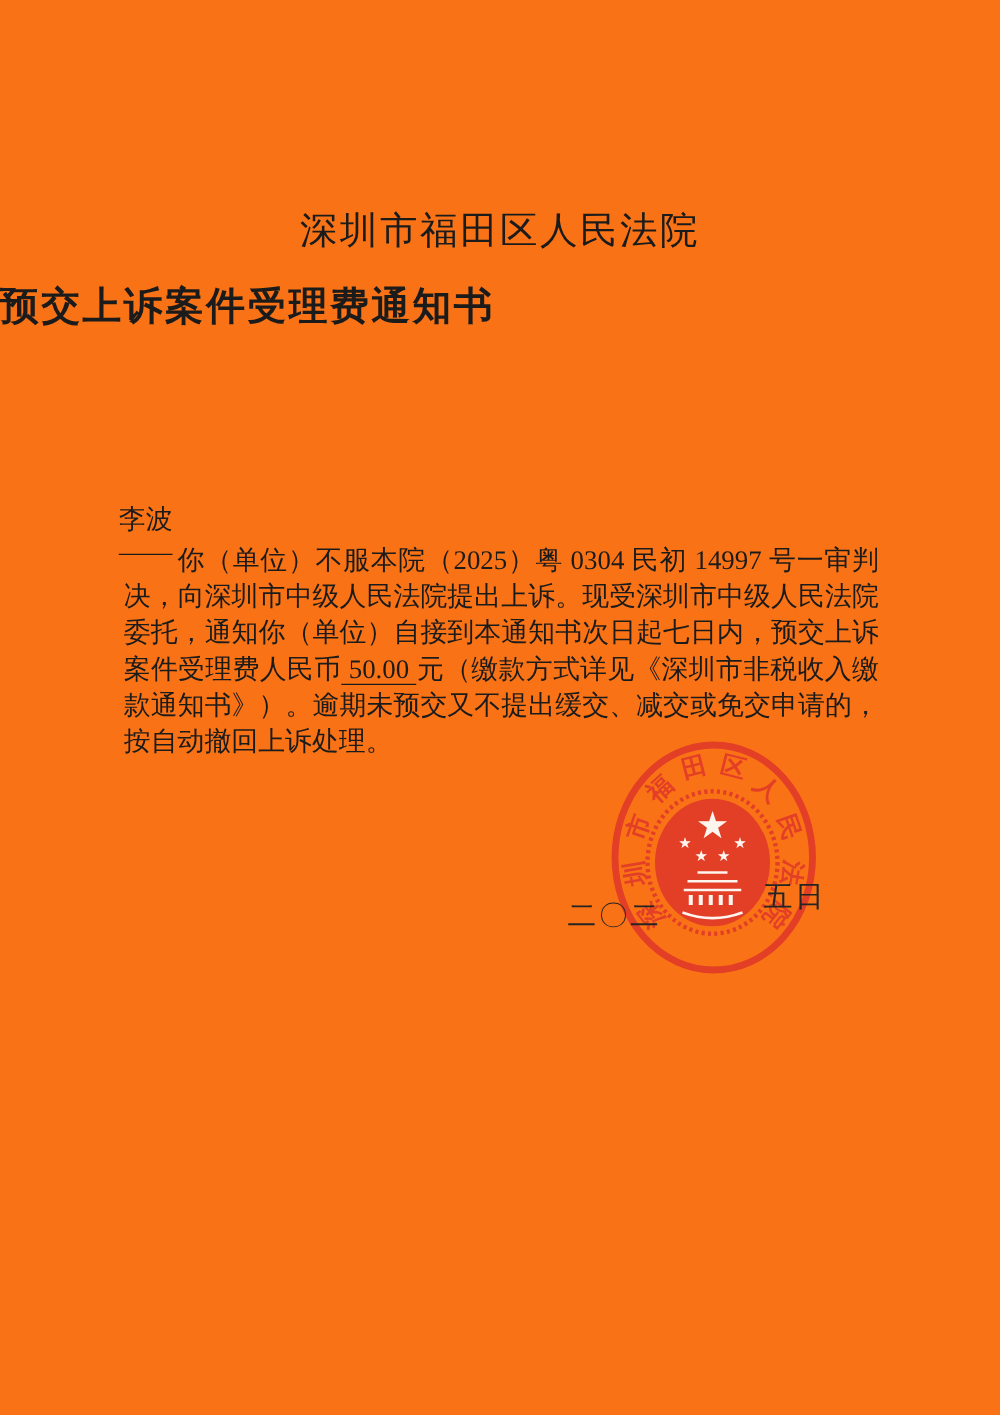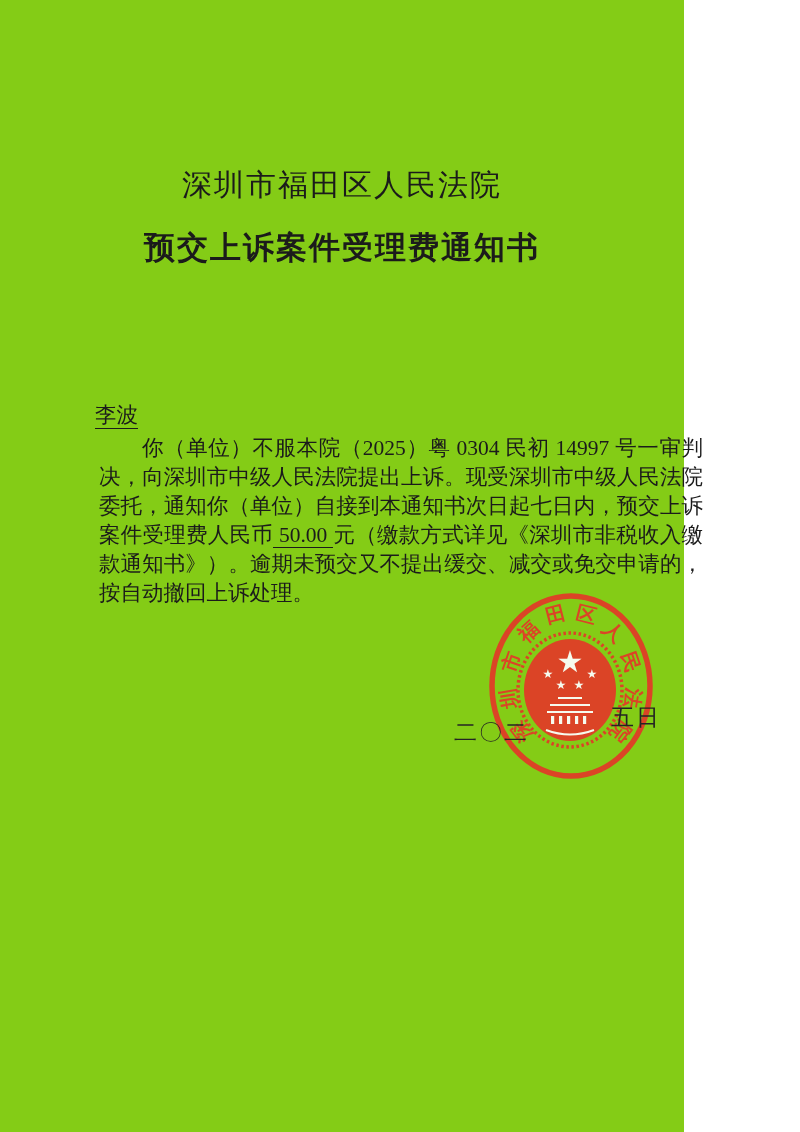--- a/index.html
+++ b/index.html
@@ -5,57 +5,56 @@
   html, body { margin: 0; padding: 0; }
   body {
     width: 800px; height: 1132px;
     background: #ffffff;
     font-family: "Liberation Serif", "DejaVu Serif", serif;
     color: #1b1b1b;
     overflow: hidden;
   }
   .page {
     position: relative;
-    width: 684px; height: 1132px;
-    background: #84cc16;
+    width: 800px; height: 1132px;
+    background: #f97316;
   }
   .court-name {
     position: absolute;
     top: 168px; left: 0; right: 0;
     text-align: center;
     font-size: 30px;
     letter-spacing: 2px;
     line-height: 1.1;
     font-weight: normal;
     margin: 0;
   }
   .doc-title {
     position: absolute;
     top: 231px; left: 0; right: 0;
-    text-align: center;
     font-size: 31px;
     font-weight: bold;
-    font-family: Liberation Serif, serif;
+    font-family: Liberation Mono, monospace;
     letter-spacing: 2px;
     line-height: 1.1;
     margin: 0;
   }
   .notice-block {
     position: absolute;
     left: 95px; top: 401px;
     width: 612px;
     font-size: 21.5px;
     line-height: 29px;
     text-align: justify;
     z-index: 1;
   }
   .addressee-line { margin: 0 0 0 0; }
   .addressee-name {
     border-bottom: 1.5px solid #1b1b1b;
-    padding-bottom: 1px;
+    padding-bottom: 16px;
   }
   .notice-paragraph {
     margin: 4px;
     text-indent: 2em;
   }
   .fee-amount {
     border-bottom: 1.5px solid #1b1b1b;
     padding: 0 6px;
   }
   .date-fragment {

